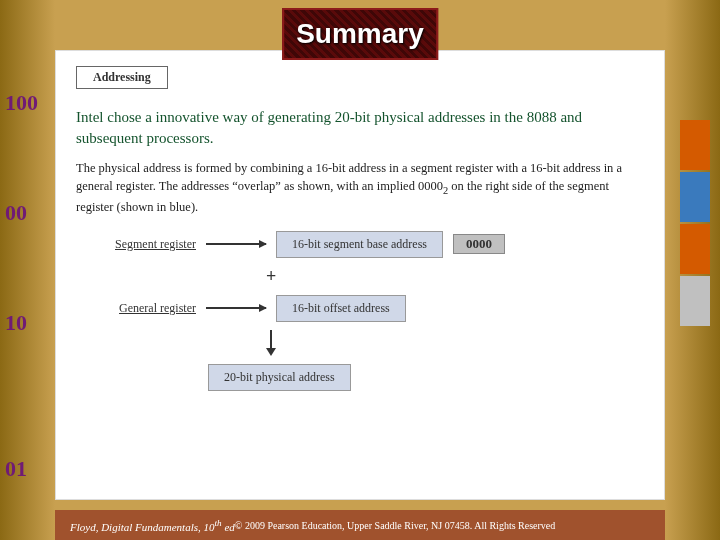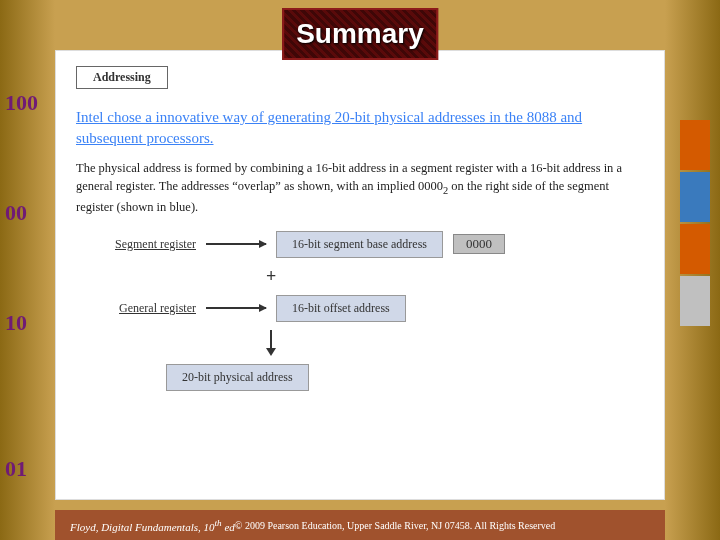--- a/index.html
+++ b/index.html
@@ -106,24 +106,23 @@
       padding: 3px 16px;
       margin-bottom: 18px;
       font-size: 12px;
       font-weight: bold;
       color: #333;
     }
 
     
     .body-text-large {
       font-size: 15px;
-      color: #3b82f6;
+      color: #14532d;
       margin-bottom: 10px;
       line-height: 1.4;
-      text-decoration: underline;
     }
 
     .body-text-small {
       font-size: 12.5px;
       color: #222;
       line-height: 1.45;
       margin-bottom: 15px;
     }
 
     
@@ -175,21 +174,21 @@
       padding: 5px 15px;
       font-size: 12px;
       color: #333;
     }
 
     .diagram-box-dark {
       background: #c0c0c0;
       border: 1px solid #888;
       padding: 1px 12px;
       font-size: 13px;
-      font-weight: normal;
+      font-weight: bold;
       color: #333;
     }
 
     .plus-sign {
       font-size: 18px;
       font-weight: bold;
       color: #333;
       margin-left: 170px;
     }
 
@@ -287,21 +286,21 @@
       <span class="diagram-label">General register</span>
       <div class="arrow-right"></div>
       <div class="diagram-box">16-bit offset address</div>
     </div>
 
     <div class="down-arrow">
       <div class="down-arrow-line"></div>
       <div class="down-arrow-head"></div>
     </div>
 
-    <div class="diagram-row" style="margin-left: 70px;">
+    <div class="diagram-row" style="margin-left: 112px;">
       <div class="diagram-box">20-bit physical address</div>
     </div>
   </div>
 </div>
 
 <div class="footer">
   <span class="footer-left">
     <span>Floyd, Digital Fundamentals, 10</span><sup>th</sup><span> ed</span>
   </span>
   <span class="footer-right">© 2009 Pearson Education, Upper Saddle River, NJ 07458.  All Rights Reserved</span>

